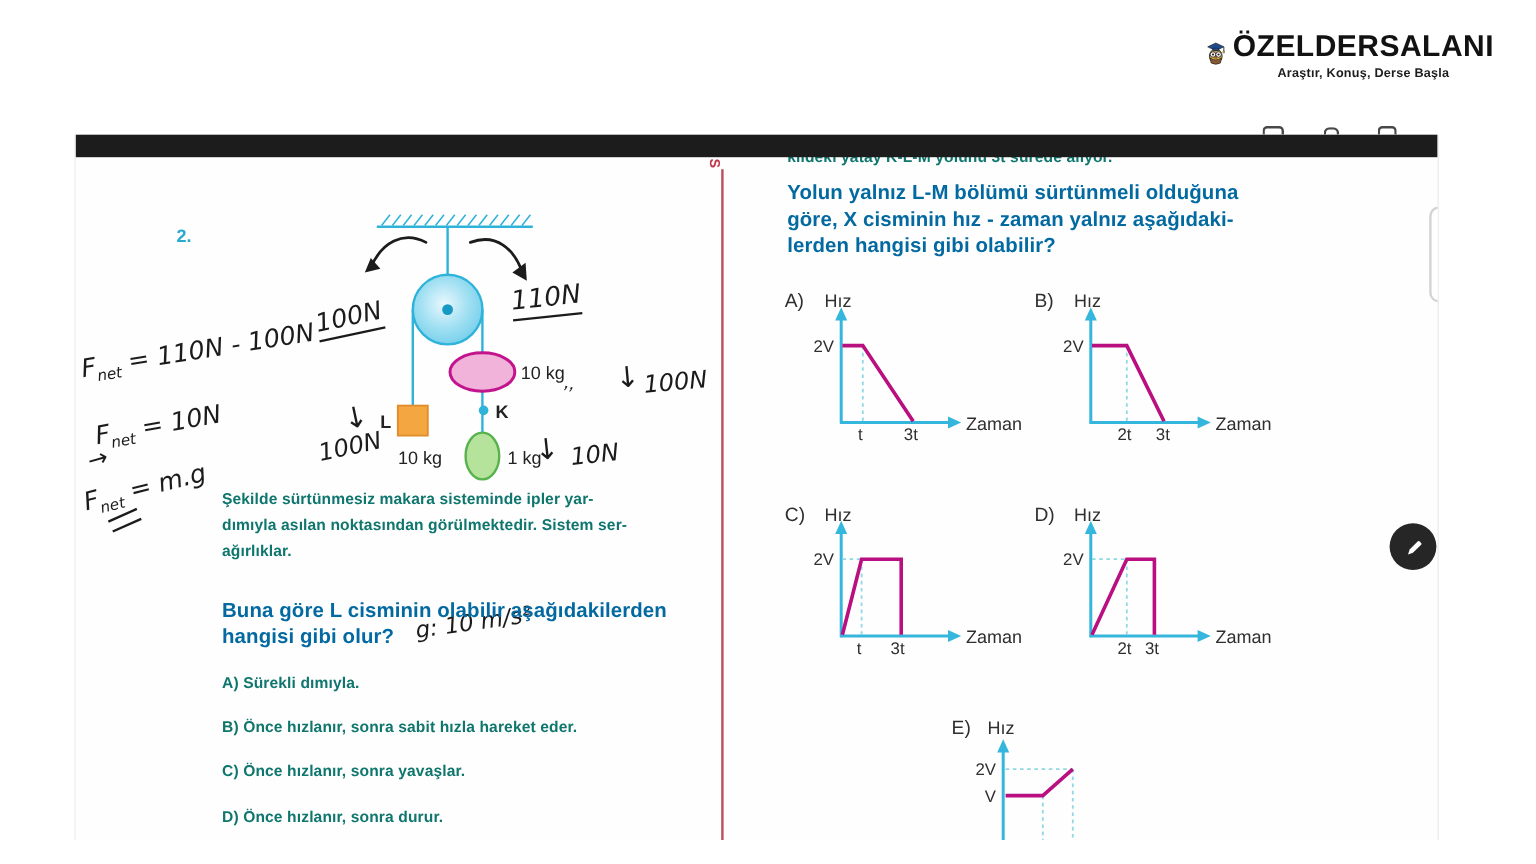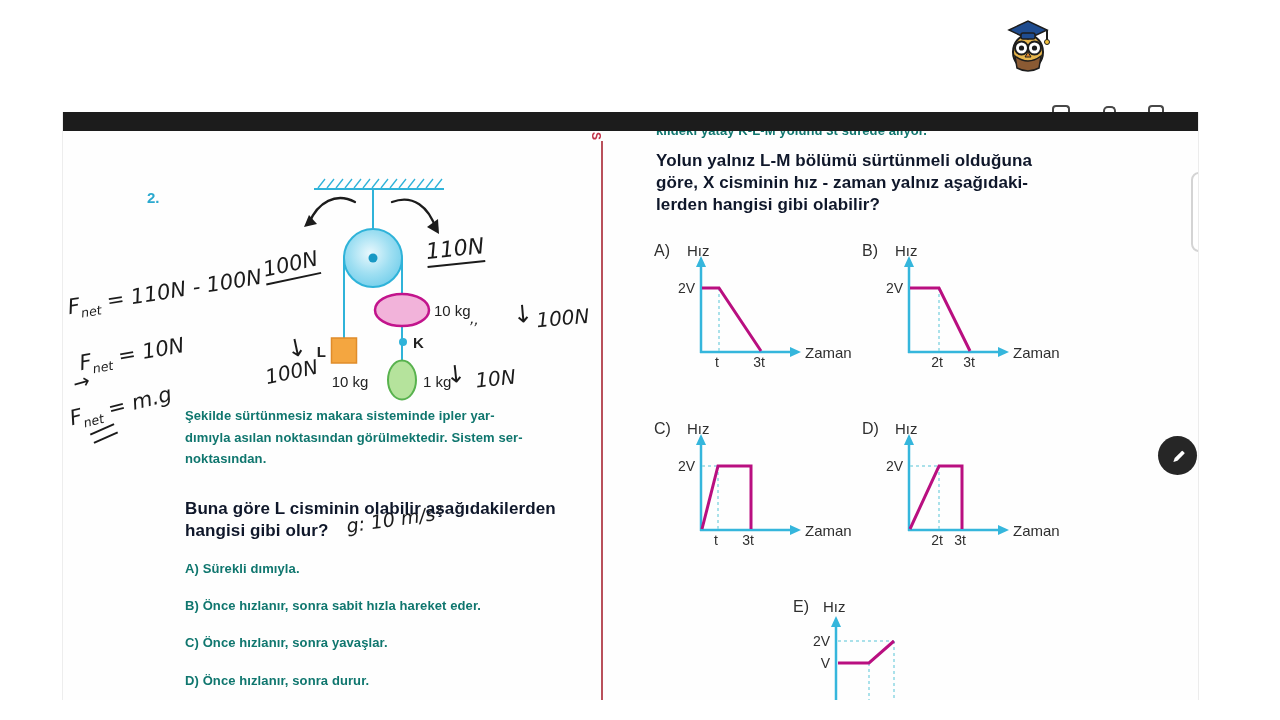--- a/index.html
+++ b/index.html
@@ -15,21 +15,21 @@
 
   
   .page{left:62px;top:112px;width:1135px;height:588px;background:#fefefe;overflow:hidden;
         border-left:1px solid #ededed;border-right:1px solid #ececec;}
   .topbar{left:0;top:0;width:1135px;height:19px;background:#1c1c1c;z-index:30;}
   .divider{left:538px;top:29px;width:2px;height:559px;background:#b9505b;}
   .divider-s{left:529px;top:17px;color:#c2344a;font-weight:bold;font-size:12px;transform:rotate(90deg);z-index:31;}
 
   
   .scan{color:#0f766e;font-size:13px;line-height:21.7px;letter-spacing:.1px;font-weight:bold;}
-  .scan-b{color:#0f172a;font-weight:bold;font-size:17px;line-height:22px;letter-spacing:.1px;}
+  .scan-b{color:#0369a1;font-weight:bold;font-size:17px;line-height:22px;letter-spacing:.1px;}
   .qnum{color:#2ba9cf;font-weight:bold;font-size:15px;}
 
   
   .hw{font-family:"DejaVu Sans",sans-serif;color:#1b1b1b;font-style:italic;white-space:nowrap;}
   .hw sub{font-size:60%;font-style:italic;}
   .hw-ul{border-bottom:2px solid #1b1b1b;padding-bottom:2px;}
   .hw-row{display:flex;align-items:flex-start;gap:3px;}
   .hw-arrow{font-style:normal;font-size:24px;line-height:20px;}
   .dbl-ul{width:26px;height:7px;border-top:2px solid #1b1b1b;border-bottom:2px solid #1b1b1b;transform:rotate(-24deg);}
 
@@ -56,20 +56,24 @@
     <circle cx="16.5" cy="32" r="6.5" fill="#ffffff" stroke="#1d1d1d" stroke-width="2"></circle>
     <circle cx="29.5" cy="32" r="6.5" fill="#ffffff" stroke="#1d1d1d" stroke-width="2"></circle>
     <circle cx="16.5" cy="32" r="2.6" fill="#1d1d1d"></circle>
     <circle cx="29.5" cy="32" r="2.6" fill="#1d1d1d"></circle>
     <polygon points="23,36 20,41 26,41" fill="#d9822b" stroke="#1d1d1d" stroke-width="1"></polygon>
     <polygon points="4,14 23,5 42,14 23,23" fill="#1f4c8f" stroke="#1d1d1d" stroke-width="1.5"></polygon>
     <rect x="16" y="17" width="14" height="6" rx="2" fill="#1f4c8f" stroke="#1d1d1d" stroke-width="1.5"></rect>
     <line x1="42" y1="14" x2="42" y2="24" stroke="#1d1d1d" stroke-width="2"></line>
     <circle cx="42" cy="26" r="2.5" fill="#f2c23e" stroke="#1d1d1d" stroke-width="1"></circle>
   </svg>
+  <div class="logo-text">
+    <div class="logo-name">ÖZELDERSALANI</div>
+    <div class="logo-tag">Araştır, Konuş, Derse Başla</div>
+  </div>
 </div>
 
 <div class="abs sliver" style="left:1052px;top:105px;width:14px;height:7px;"></div>
 <div class="abs sliver" style="left:1103px;top:106px;width:9px;height:6px;border-radius:5px 5px 0 0;"></div>
 <div class="abs sliver" style="left:1148px;top:105px;width:12px;height:7px;"></div>
 
 <div class="abs page">
 
   <div class="abs topbar"></div>
   <div class="abs divider"></div>
@@ -141,21 +145,21 @@
   </div>
   <div class="abs hw hw-row" style="left:383px;top:250px;transform:rotate(-6deg);">
     <span class="hw-arrow">↓</span>
     <span style="font-size:20px;margin-top:6px;margin-left:6px;">10N</span>
   </div>
   <div class="abs hw" style="left:283px;top:396px;font-size:19px;transform:rotate(-8deg);">g: 10 m/s²</div>
 
   <div class="abs scan" style="left:122px;top:293px;width:412px;">
     <div>Şekilde sürtünmesiz makara sisteminde ipler yar-</div>
     <div>dımıyla asılan noktasından görülmektedir. Sistem ser-</div>
-    <div>noktasından.</div>
+    <div>ağırlıklar.</div>
   </div>
   <div class="abs scan-b" style="left:122px;top:386px;width:420px;">
     <div>Buna göre L cisminin olabilir aşağıdakilerden</div>
     <div>hangisi gibi olur?</div>
   </div>
 
   <div class="abs scan" style="left:122px;top:446px;">A) Sürekli dımıyla.</div>
   <div class="abs scan" style="left:122px;top:483px;">B) Önce hızlanır, sonra sabit hızla hareket eder.</div>
   <div class="abs scan" style="left:122px;top:558px;">D) Önce hızlanır, sonra durur.</div>
   <div class="abs scan" style="left:122px;top:520px;">C) Önce hızlanır, sonra yavaşlar.</div>

